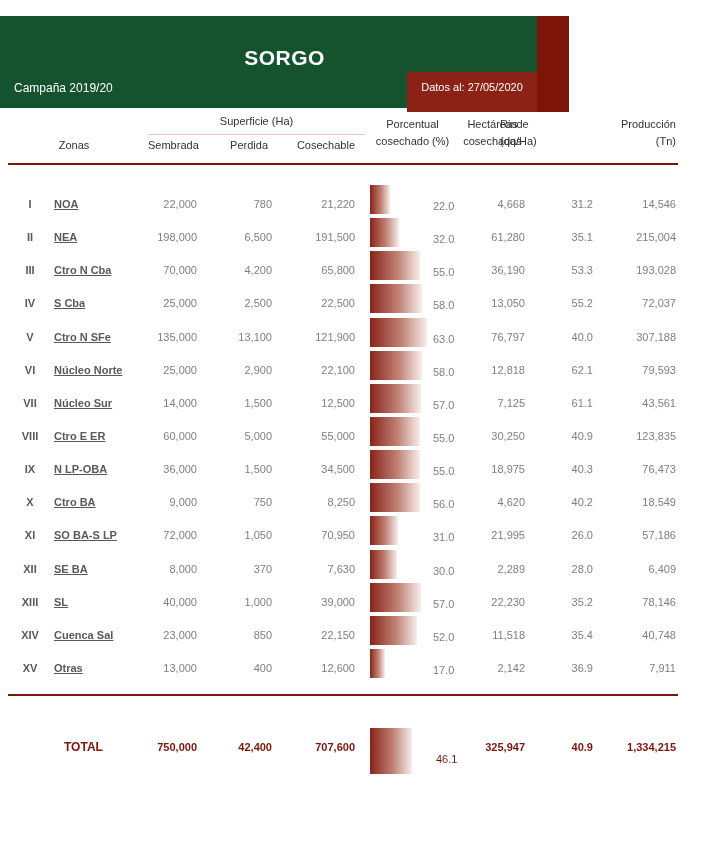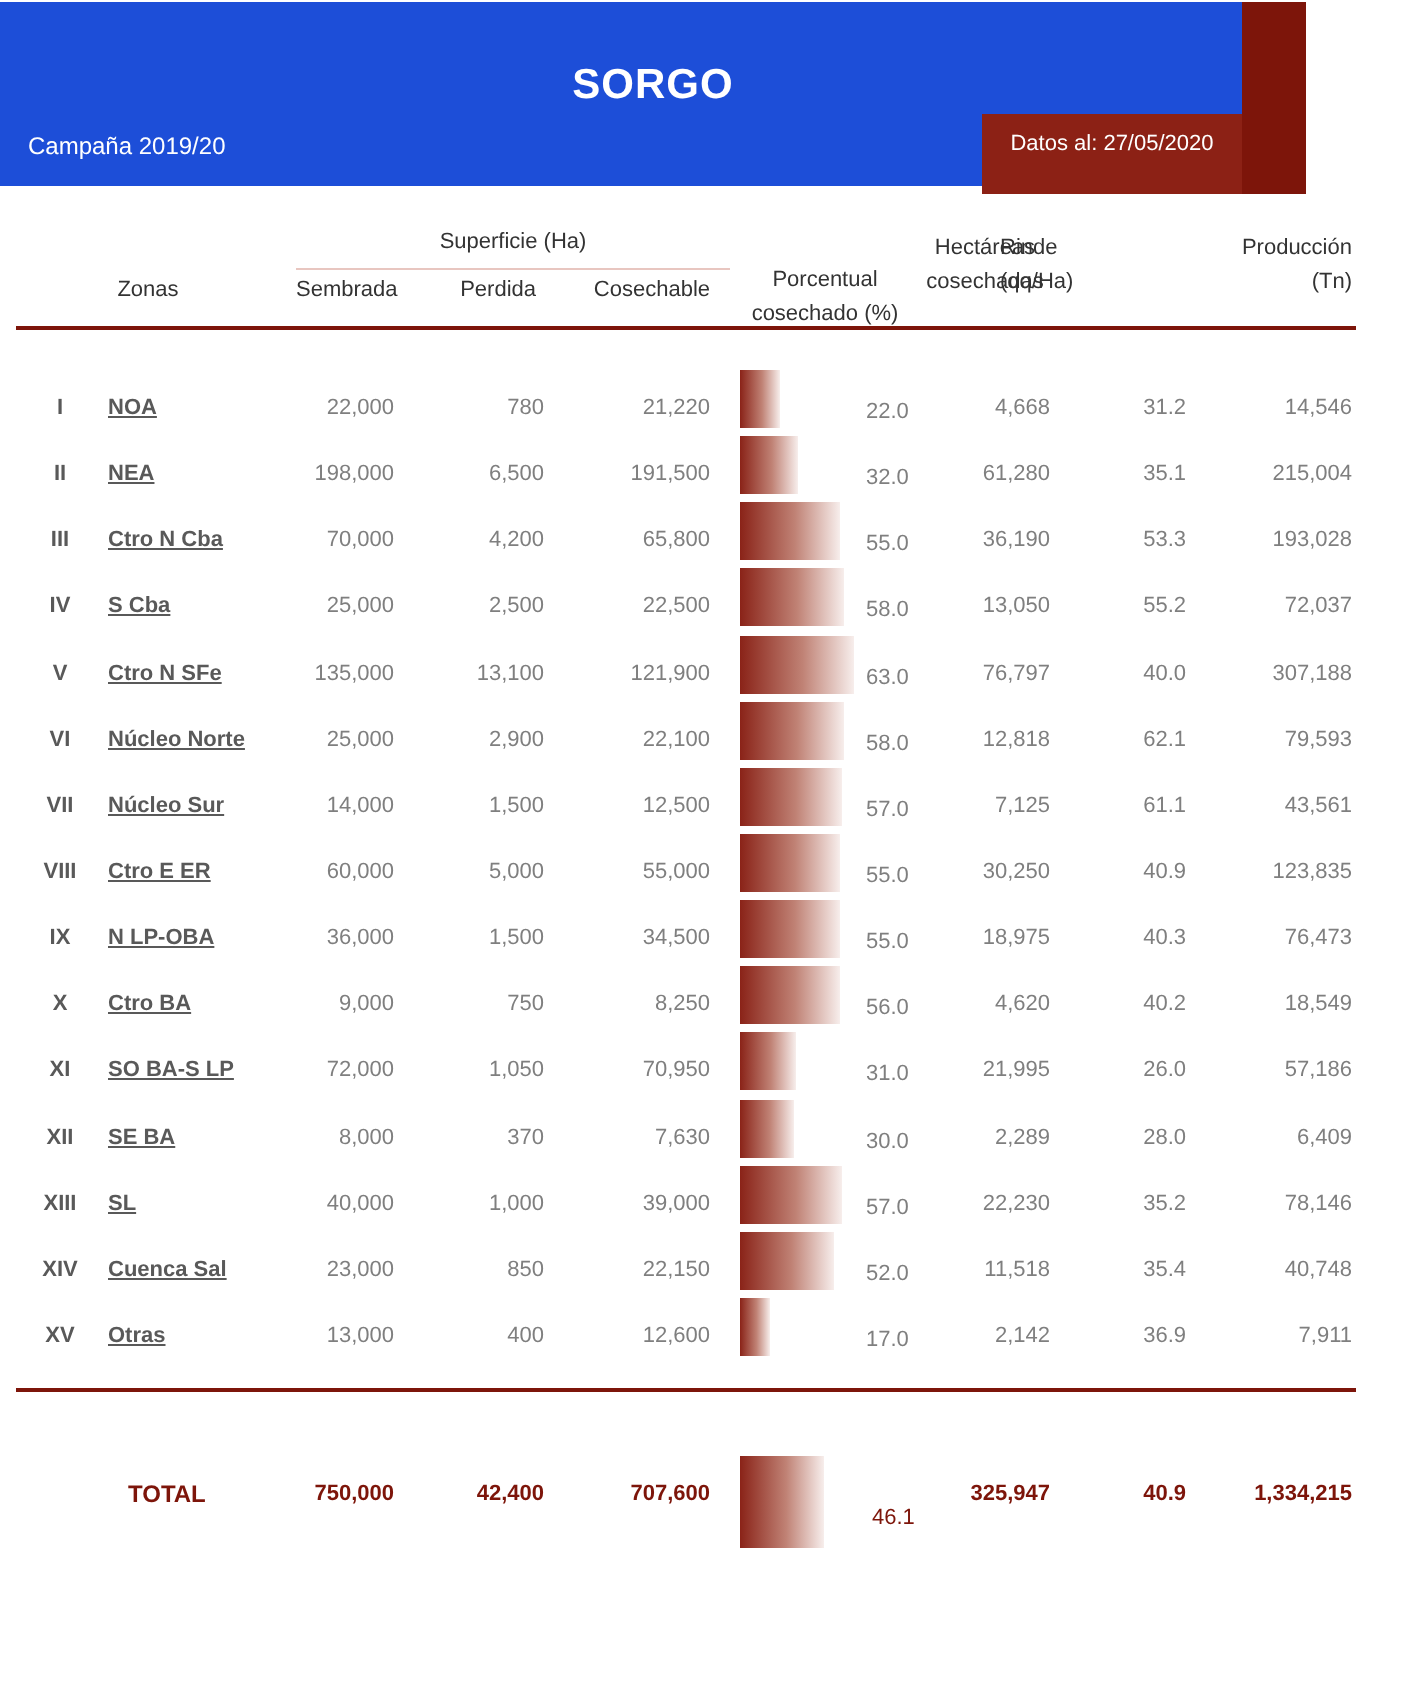--- a/index.html
+++ b/index.html
@@ -1,37 +1,37 @@
 <!DOCTYPE html>
 <html><head>
 <meta charset="utf-8">
 <style>
   * { margin:0; padding:0; box-sizing:border-box; }
   body { background:#ffffff; font-family:"Liberation Sans", sans-serif; }
   .page { position:relative; width:705px; height:844px; background:#ffffff; overflow:hidden; }
 
   
-  .hdr { position:absolute; top:1px; left:0; width:653px; height:92px; background:#1d4ed8; color:#ffffff; }
+  .hdr { position:absolute; top:16px; left:0; width:569px; height:92px; background:#14532d; color:#ffffff; }
   .hdr-title { position:absolute; top:30px; left:0; width:100%; text-align:center;
                font-size:21px; font-weight:bold; letter-spacing:0.5px; }
   .hdr-campaign { position:absolute; left:14px; bottom:13px; font-size:12px; }
   .hdr-datebox { position:absolute; right:32px; top:56px; width:130px; height:40px;
                  background:#8c2115; font-size:11px; text-align:center; padding-top:9px; }
   .hdr-corner { position:absolute; right:0; top:0; width:32px; height:96px; background:#7d150a; }
 
   
   .colhead { position:absolute; top:0; left:0; width:705px; height:844px; pointer-events:none;
              font-size:11px; color:#333333; }
   .ch { position:absolute; line-height:17px; }
   .ch-zonas       { left:0;   top:137px; width:148px; text-align:center; }
   .ch-superficie  { left:148px; top:113px; width:217px; text-align:center; }
   .ch-sembrada    { left:148px; top:137px; width:49px;  text-align:left; }
   .ch-perdida     { left:197px; top:137px; width:71px;  text-align:right; }
   .ch-cosechable  { left:272px; top:137px; width:83px;  text-align:right; }
-  .ch-porcentual  { left:365px; top:132px; width:95px;  text-align:center; }
+  .ch-porcentual  { left:365px; top:116px; width:95px;  text-align:center; }
   .ch-hectareas   { left:455px; top:116px; width:75px;  text-align:center; }
   .ch-rinde       { left:500px; top:116px; width:97px;  text-align:left; }
   .ch-produccion  { left:560px; top:116px; width:116px; text-align:right; }
   .superficie-underline { position:absolute; left:148px; top:134px; width:217px; height:1px; background:#e8c6c0; }
   .rule-top    { position:absolute; left:8px; top:163px; width:670px; height:2px; background:#7d150a; }
   .rule-bottom { position:absolute; left:8px; top:694px; width:670px; height:2px; background:#7d150a; }
 
   
   .rows { position:absolute; top:188px; left:0; width:676px; }
   .row { position:relative; height:33.15px; display:grid;

